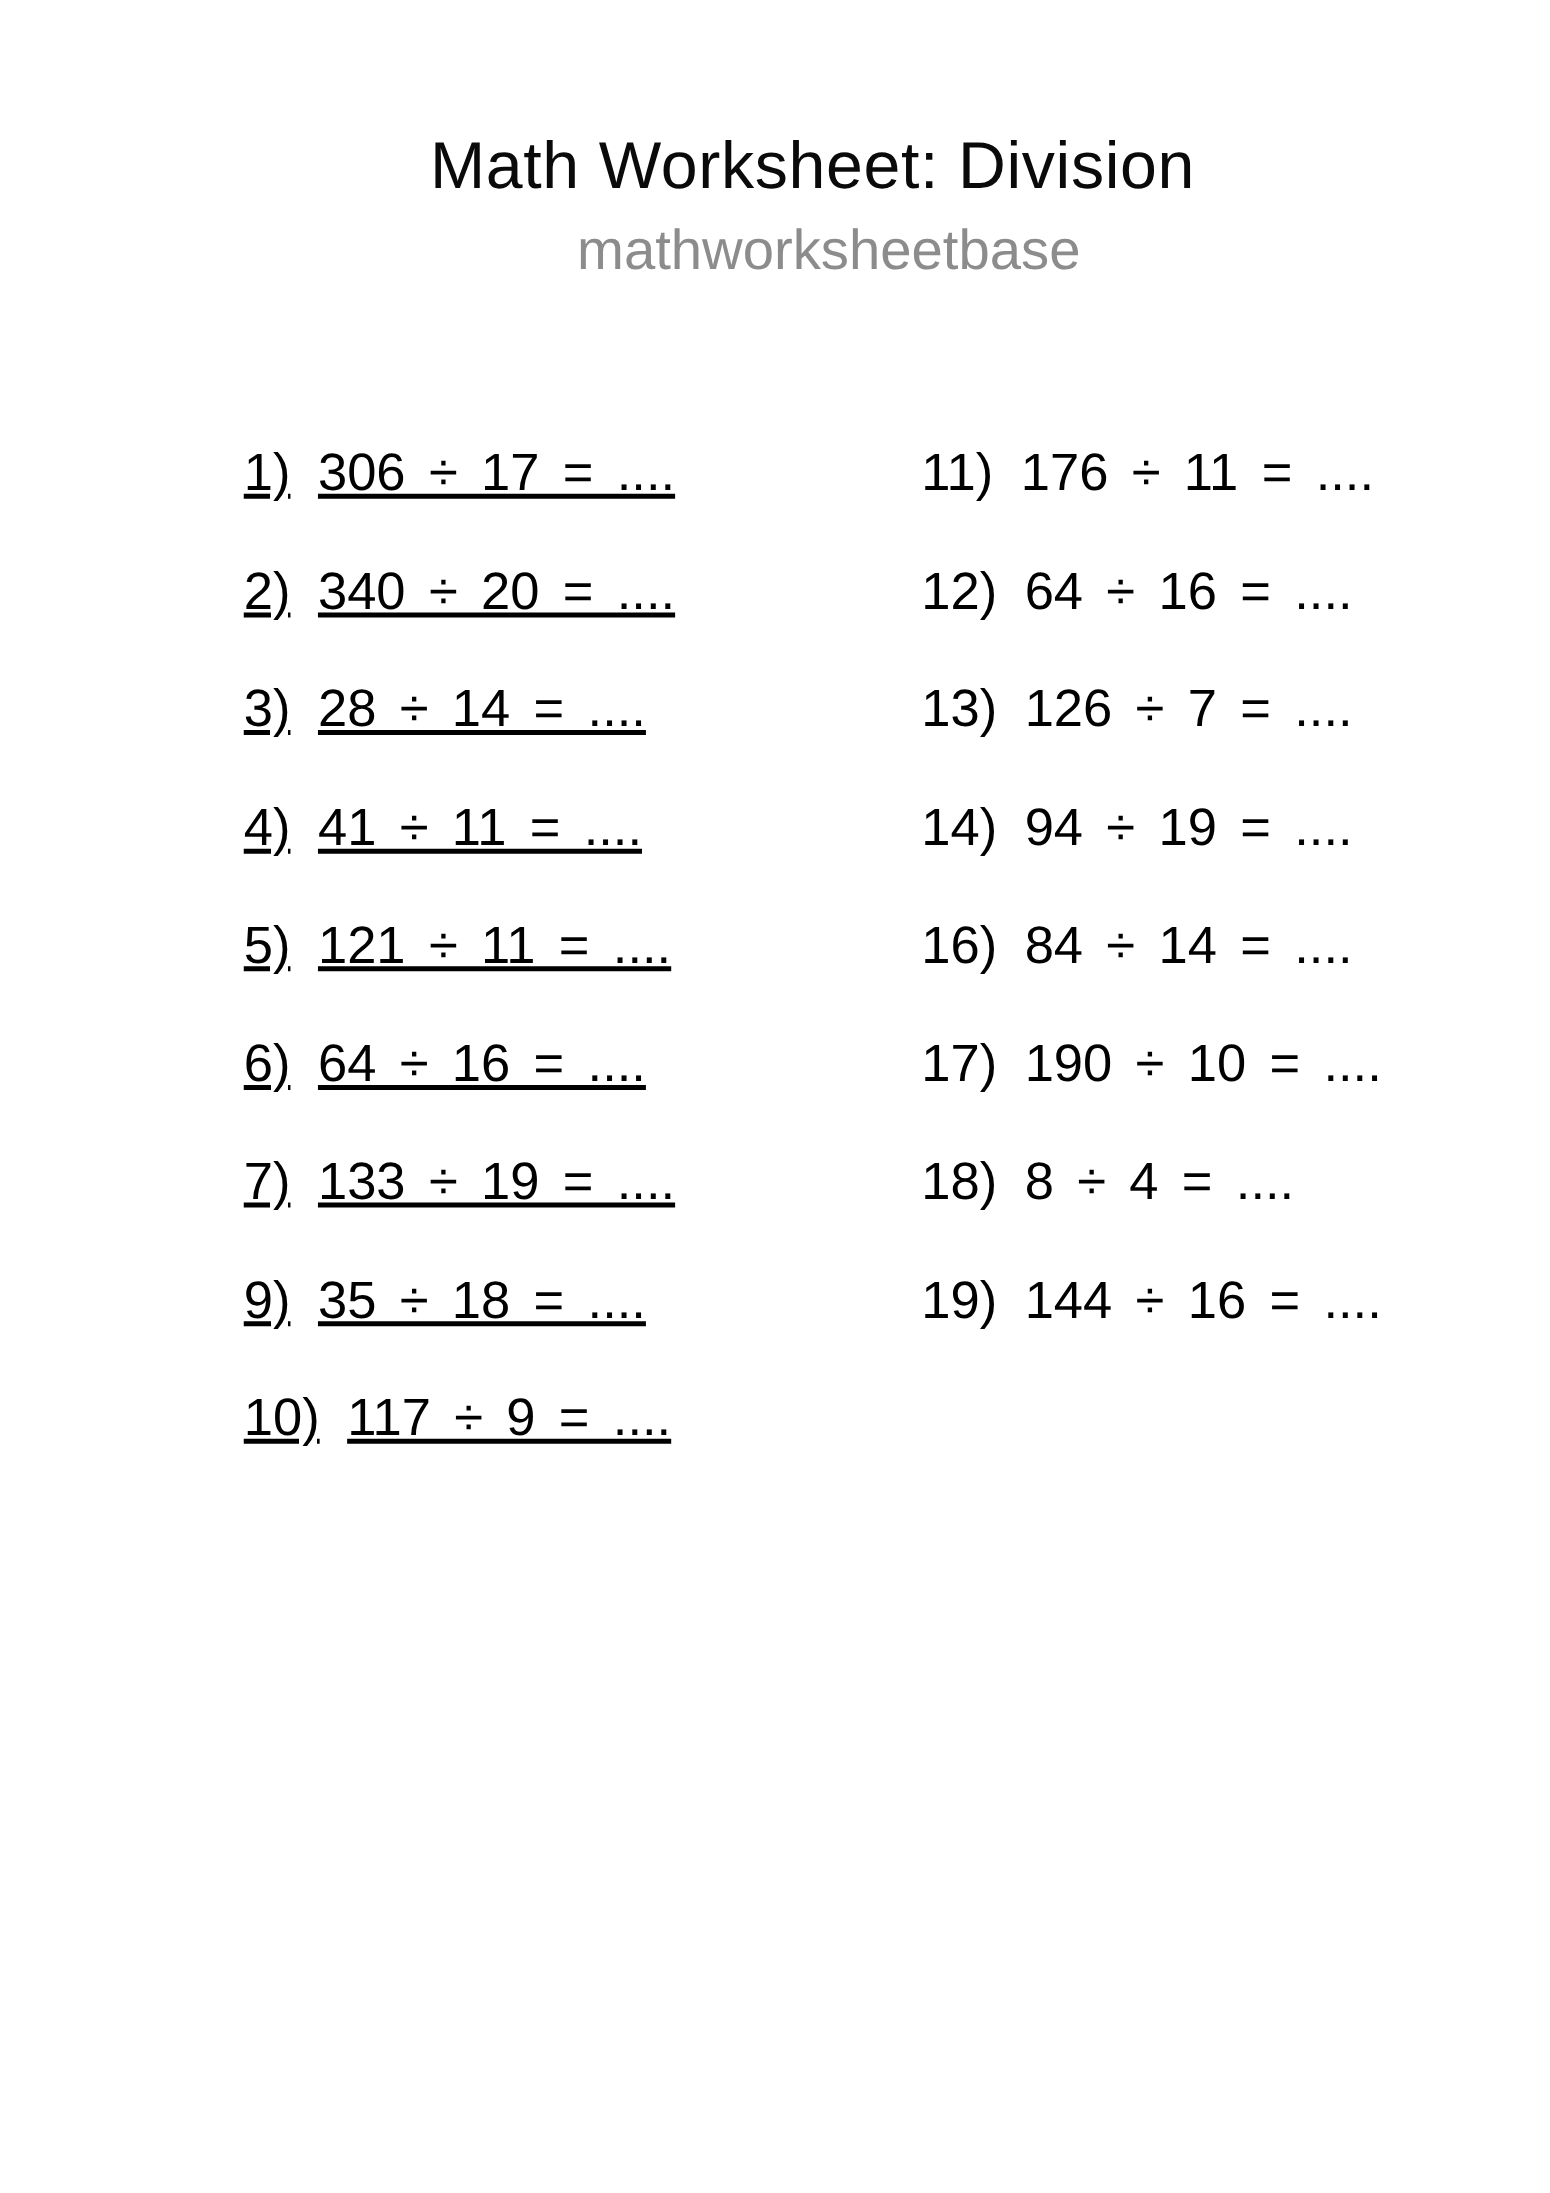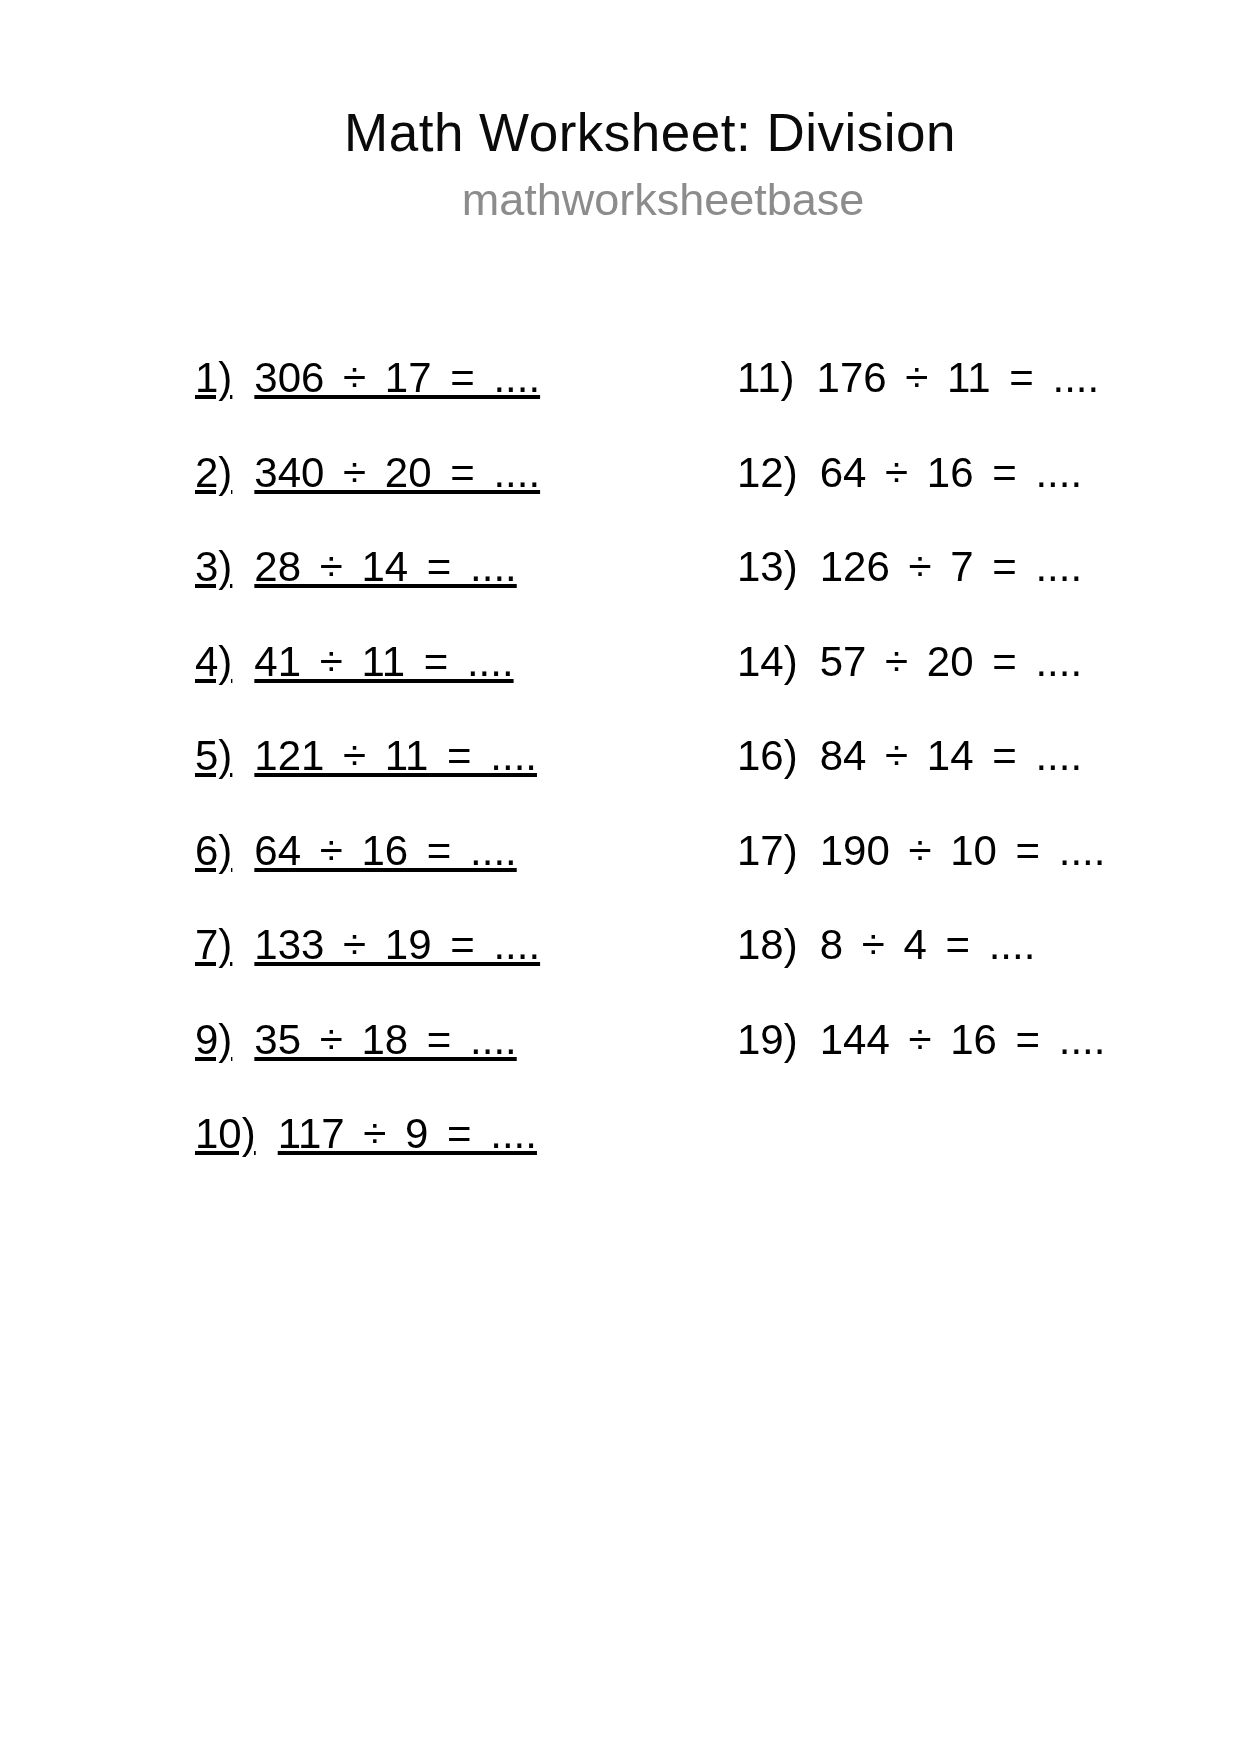--- a/index.html
+++ b/index.html
@@ -76,19 +76,19 @@
       <li class="problem"><span class="num">6)</span><span class="expr">64 ÷ 16 = ....</span></li>
       <li class="problem"><span class="num">7)</span><span class="expr">133 ÷ 19 = ....</span></li>
       <li class="problem"><span class="num">9)</span><span class="expr">35 ÷ 18 = ....</span></li>
       <li class="problem"><span class="num">10)</span><span class="expr">117 ÷ 9 = ....</span></li>
     </ol>
 
   <ol class="col col-right">
       <li class="problem"><span class="num">11)</span><span class="expr">176 ÷ 11 = ....</span></li>
       <li class="problem"><span class="num">12)</span><span class="expr">64 ÷ 16 = ....</span></li>
       <li class="problem"><span class="num">13)</span><span class="expr">126 ÷ 7 = ....</span></li>
-      <li class="problem"><span class="num">14)</span><span class="expr">57 ÷ 20 = ....</span></li>
+      <li class="problem"><span class="num">14)</span><span class="expr">94 ÷ 19 = ....</span></li>
       <li class="problem"><span class="num">16)</span><span class="expr">84 ÷ 14 = ....</span></li>
       <li class="problem"><span class="num">17)</span><span class="expr">190 ÷ 10 = ....</span></li>
       <li class="problem"><span class="num">18)</span><span class="expr">8 ÷ 4 = ....</span></li>
       <li class="problem"><span class="num">19)</span><span class="expr">144 ÷ 16 = ....</span></li>
     </ol>
 </div>
 
 </body></html>

